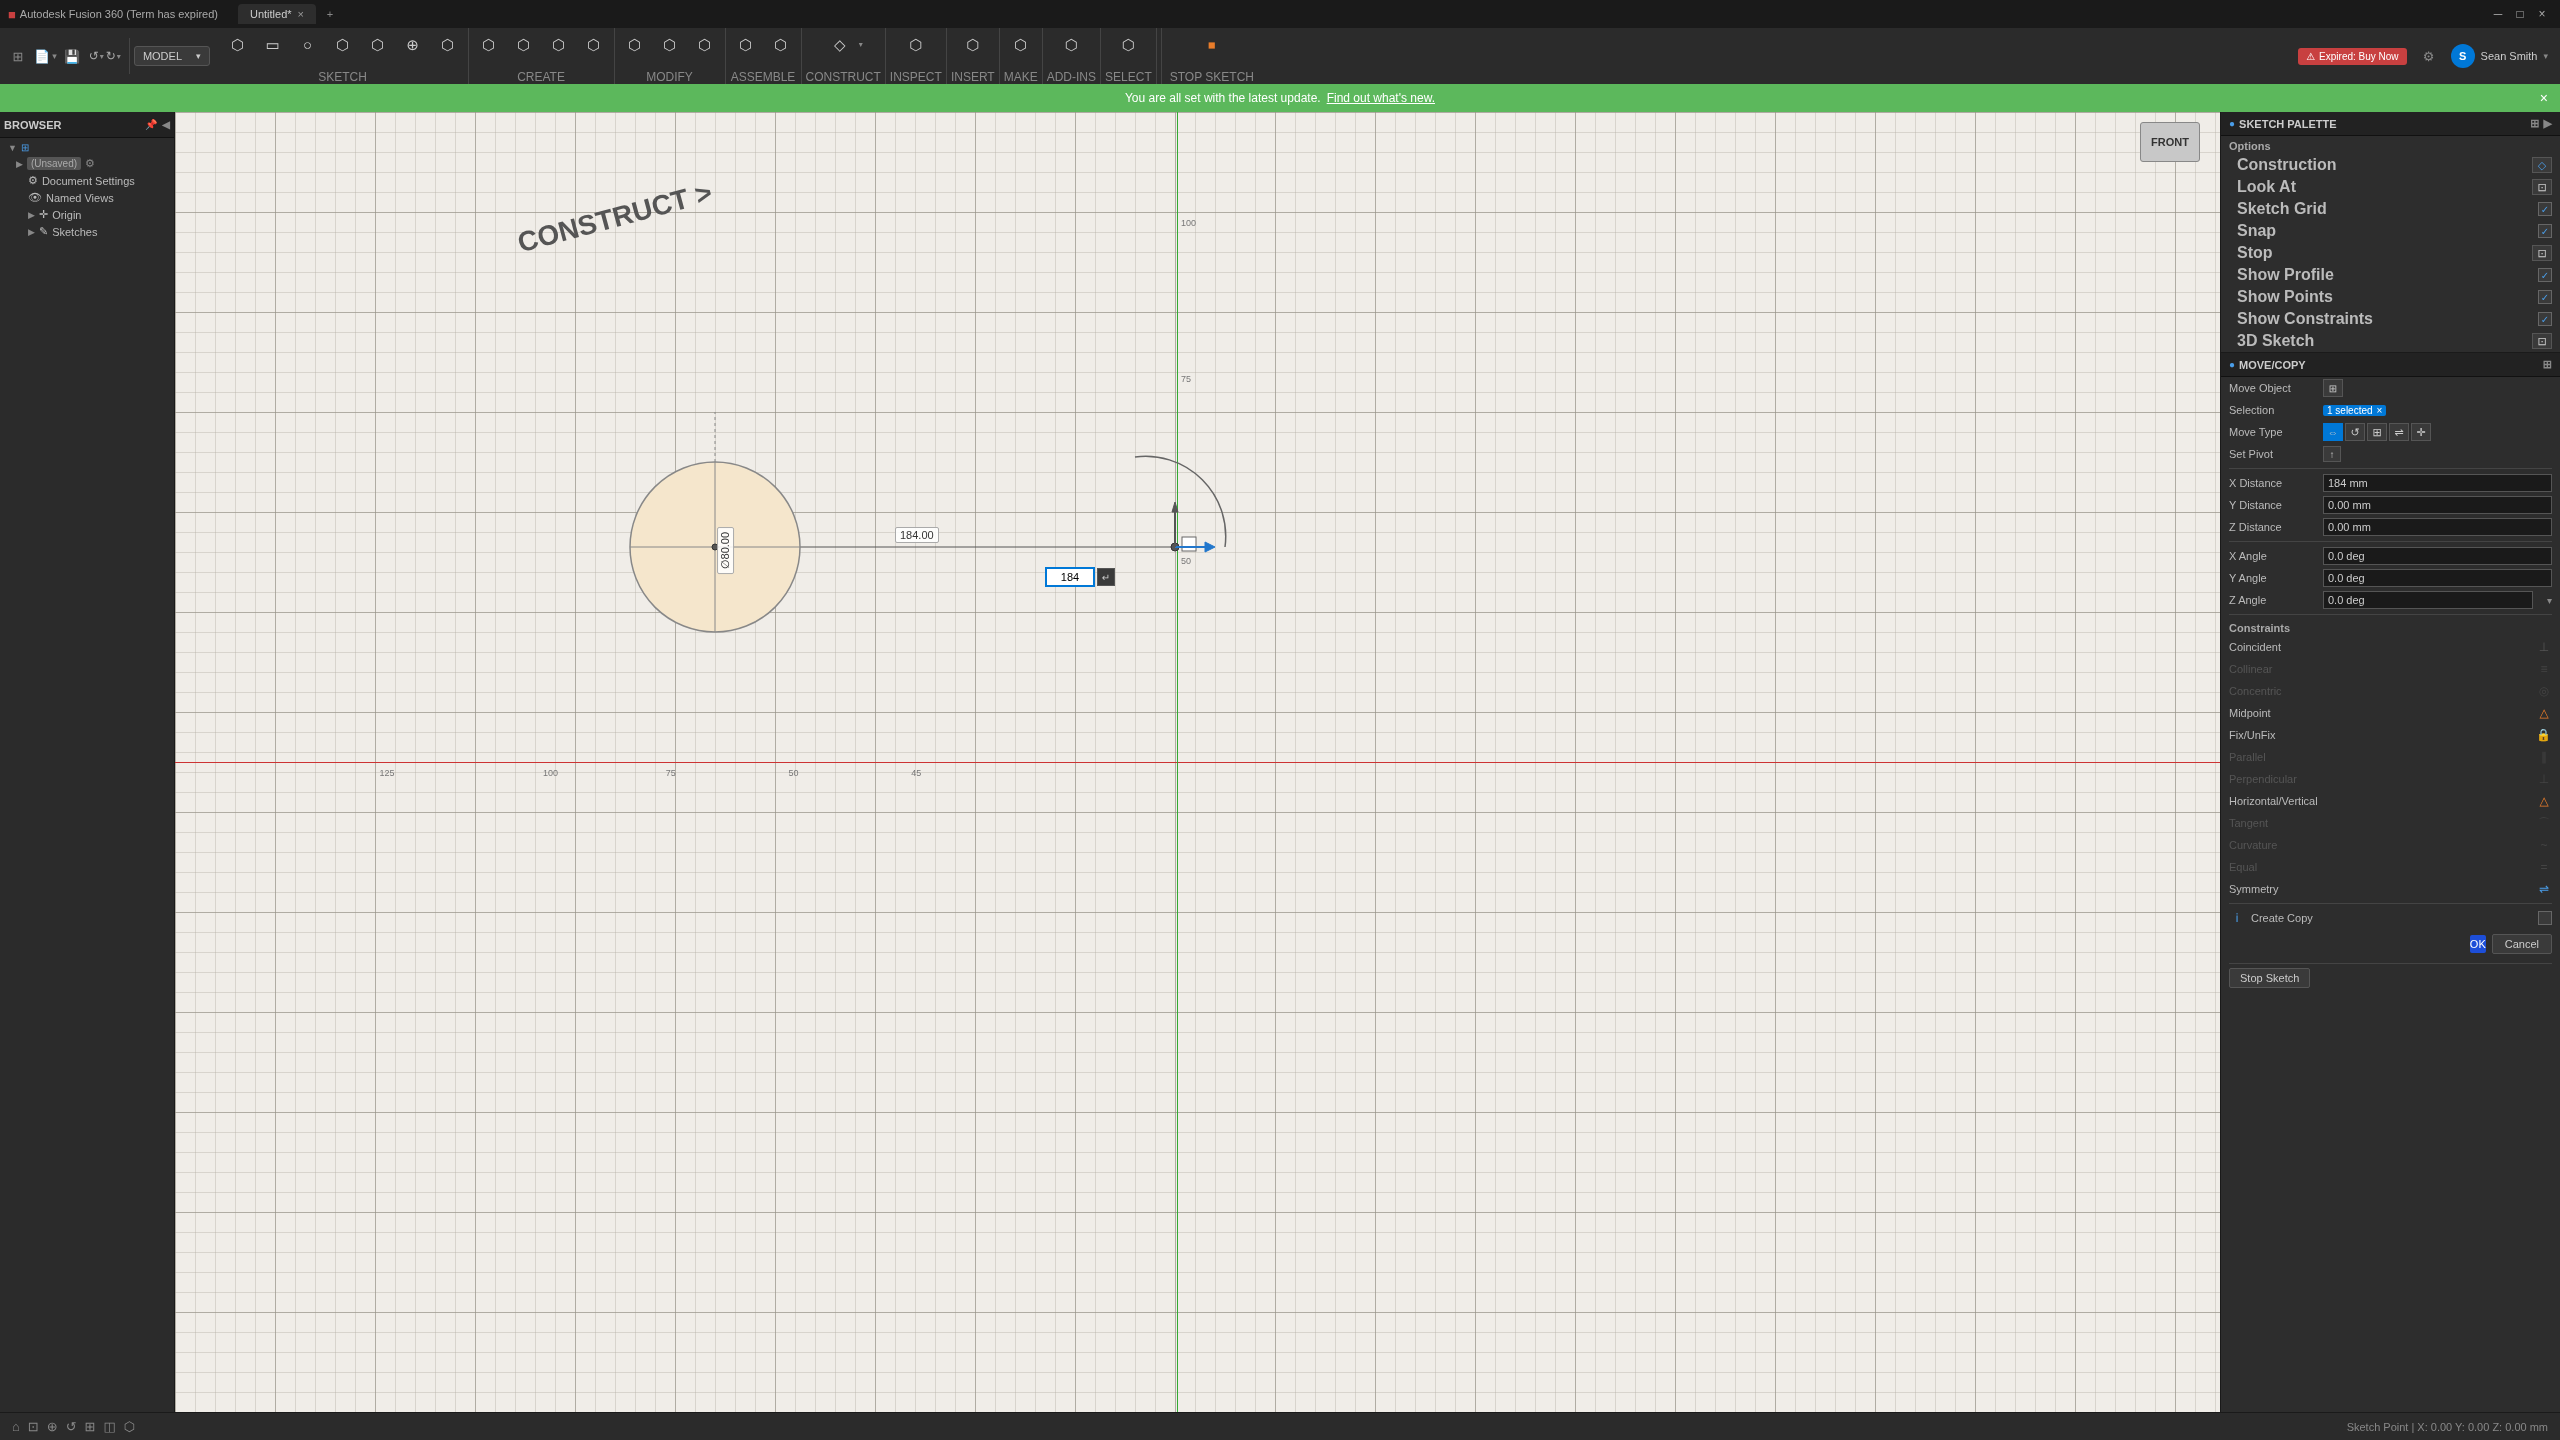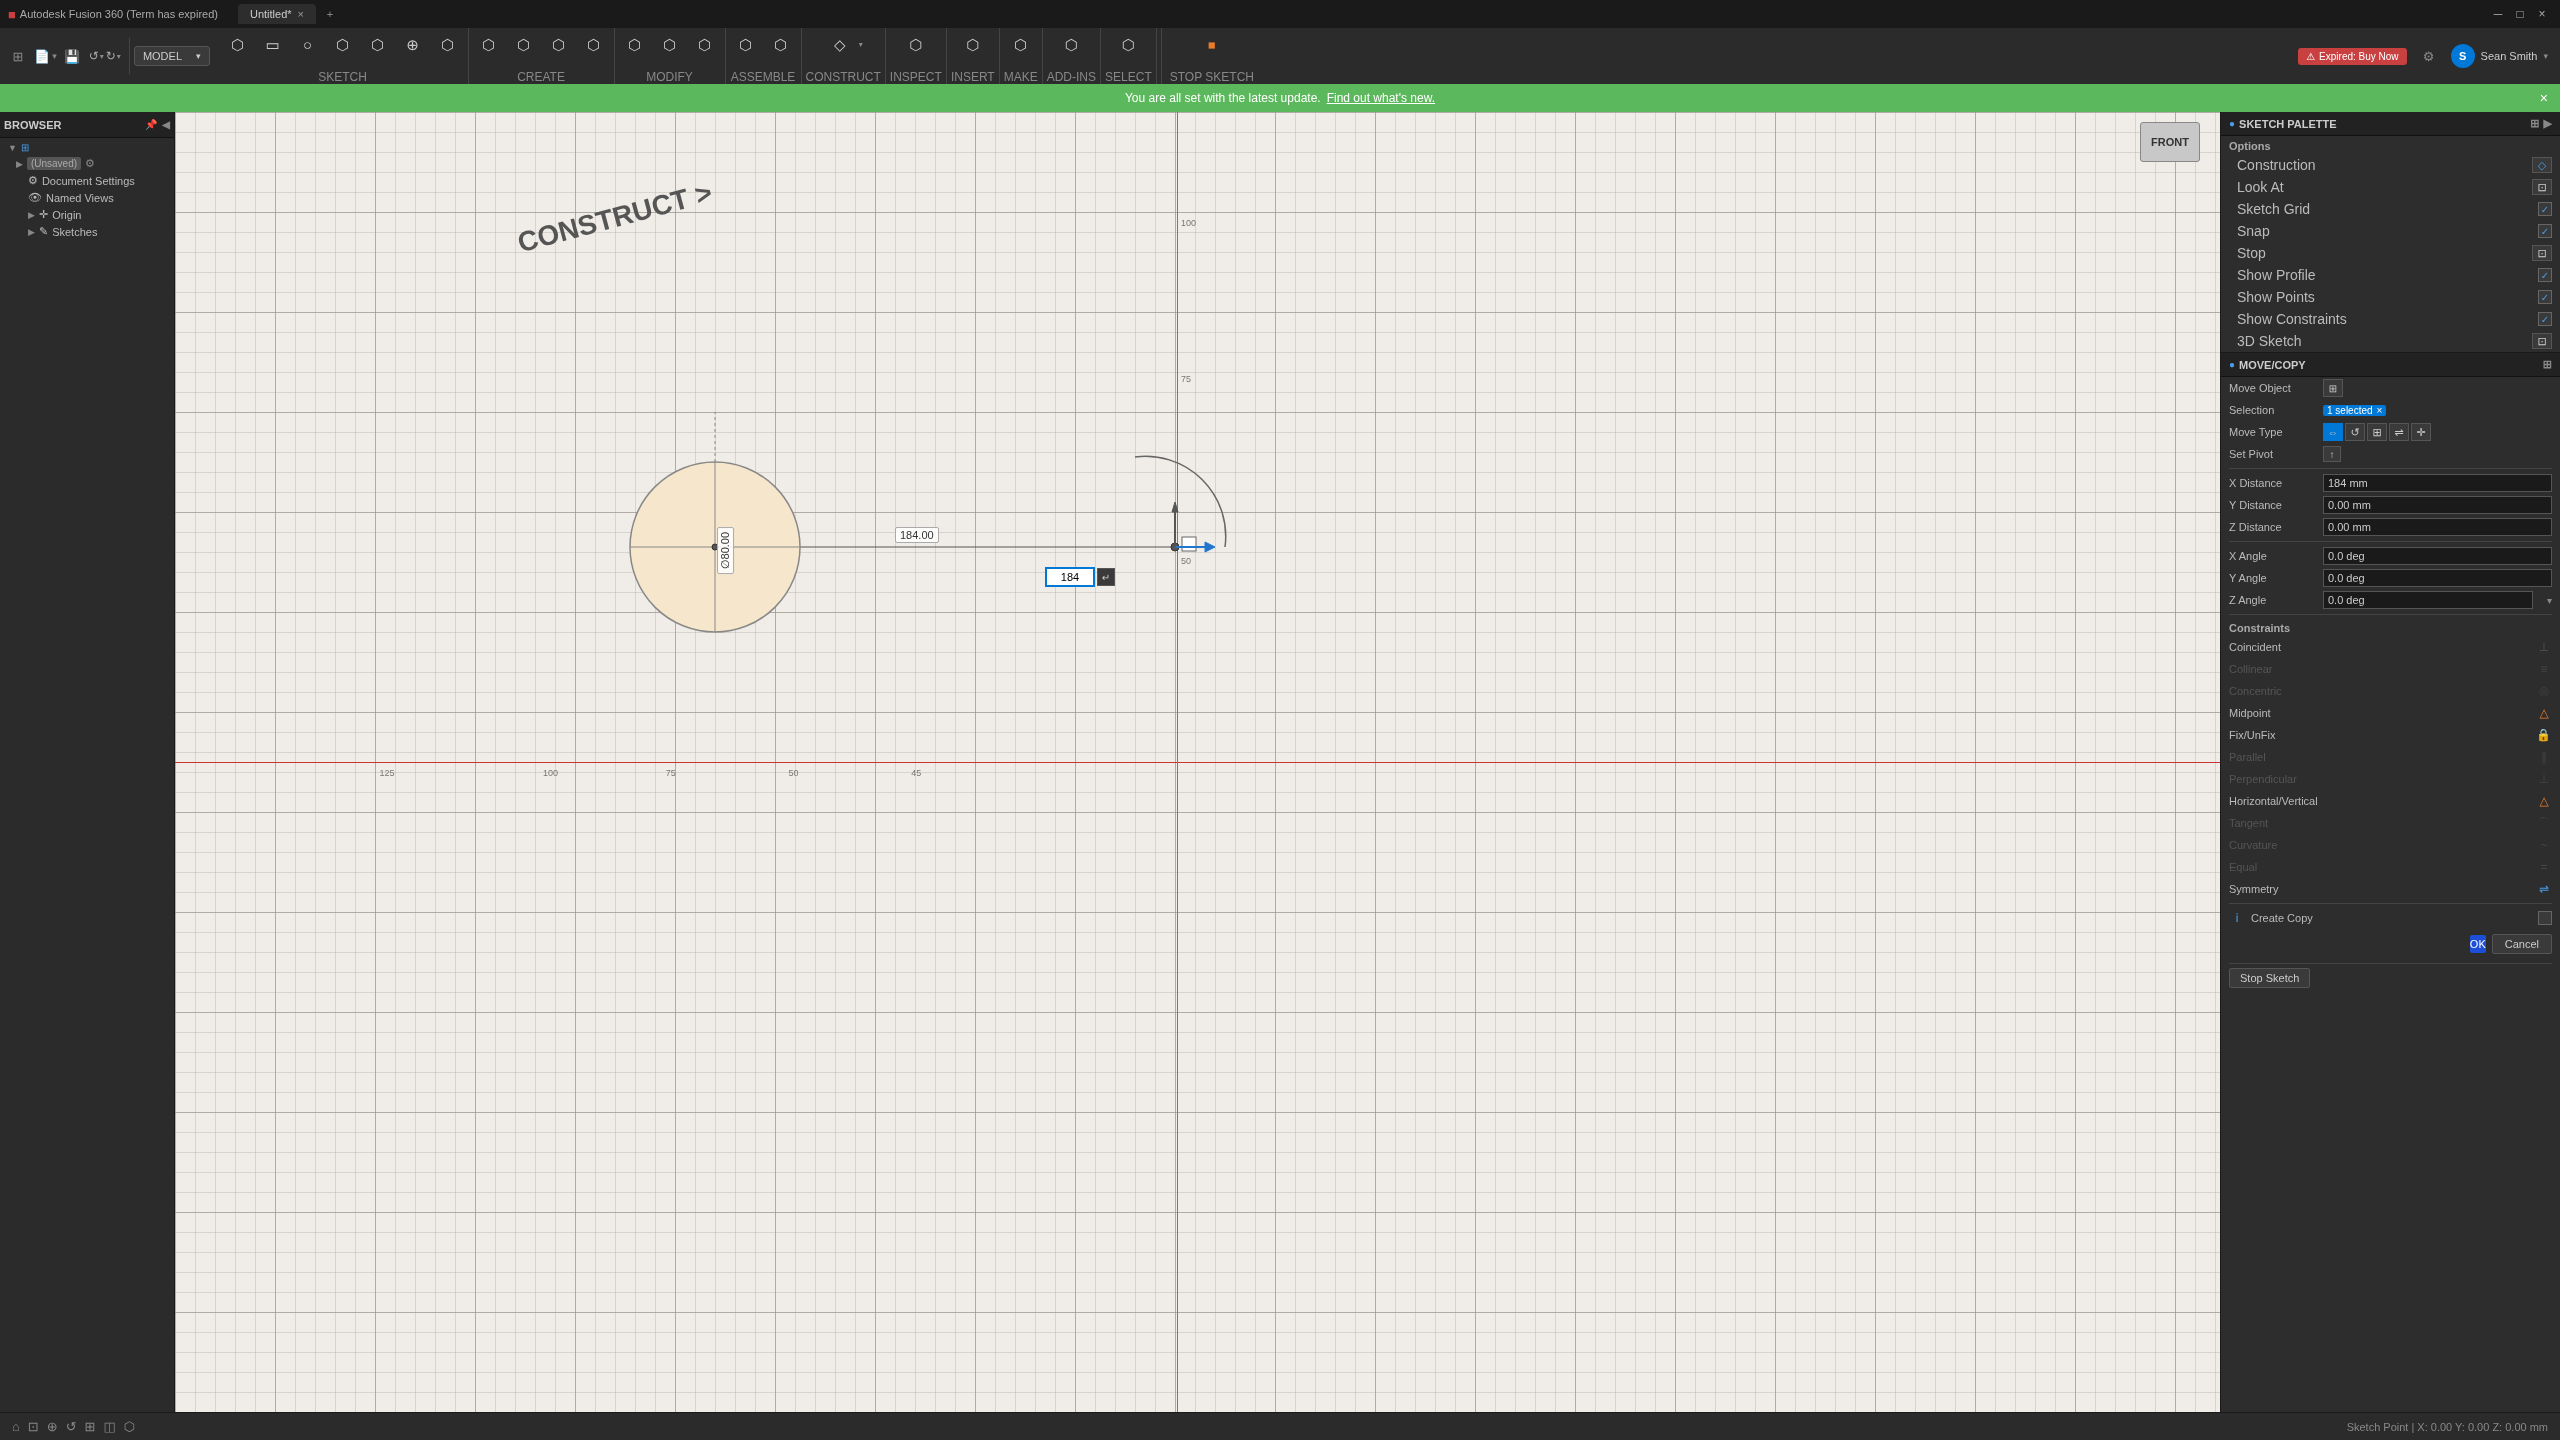--- a/index.html
+++ b/index.html
@@ -190,22 +190,23 @@
     }
     .palette-row {
       display: flex;
       align-items: center;
       padding: 2px 8px 2px 16px;
       gap: 6px;
       height: 22px;
     }
     .palette-row-label {
       flex: 1;
-      font-size: 14px;
+      font-size: 16px;
       color: #bbb;
+      font-weight: bold;
     }
     .palette-checkbox {
       width: 14px; height: 14px;
       background: #3a3a3a;
       border: 1px solid #666;
       display: flex; align-items: center; justify-content: center;
       cursor: pointer;
       font-size: 10px; color: #4a9de8;
     }
     .palette-icon-btn {

